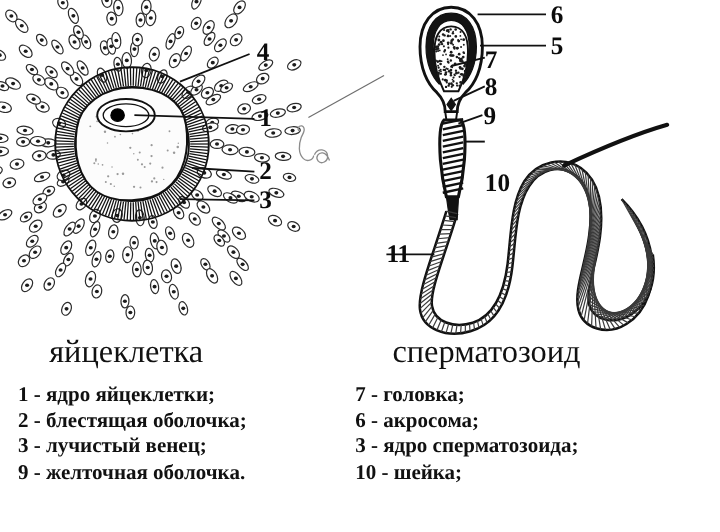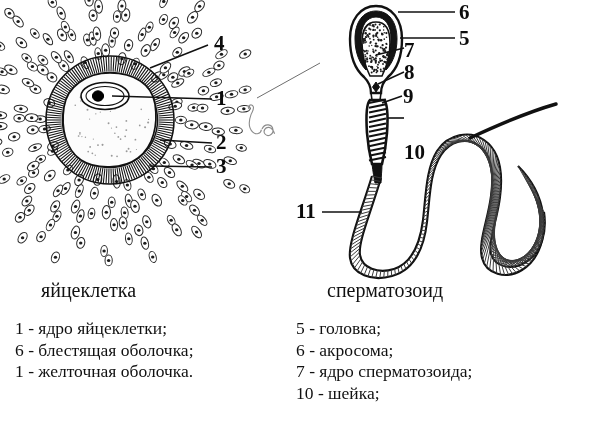--- a/index.html
+++ b/index.html
@@ -9,37 +9,37 @@
     font-family:"Liberation Serif","DejaVu Serif",serif;
     color:#101010;
     -webkit-font-smoothing:antialiased;
   }
   #figure{position:absolute;left:0;top:0;width:600px;height:443px;}
   .fig-svg{position:absolute;left:0;top:0;width:600px;height:443px;}
 
   .caption{
     position:absolute;
     font-family:"Liberation Serif","DejaVu Serif",serif;
-    font-size:20px;line-height:1;
+    font-size:27px;line-height:1;
     color:#111;white-space:nowrap;
   }
   #caption-ovum{left:41px;top:280px;}
   #caption-sperm{left:327px;top:280px;}
 
   .legend{
     position:absolute;
     font-family:"Liberation Serif","DejaVu Serif",serif;
     font-size:17.5px;
     line-height:21.5px;
     color:#111;
     white-space:nowrap;
   }
   #legend-ovum{left:15px;top:318px;}
   #legend-sperm{left:296px;top:318px;}
-  .legend-row{display:block;white-space:nowrap;}
+  .legend-row{display:block;white-space:nowrap;font-weight:bold;}
 
   .num{
     position:absolute;
     font-family:"Liberation Serif","DejaVu Serif",serif;
     font-weight:bold;
     font-size:21px;
     line-height:21px;
     color:#0c0c0c;
   }
 </style>
@@ -1049,32 +1049,33 @@
   <span class="num" id="num-1" style="left:216px;top:88px;">1</span>
   <span class="num" id="num-2" style="left:216px;top:132px;">2</span>
   <span class="num" id="num-3" style="left:216px;top:156px;">3</span>
 
   <span class="num" id="num-6" style="left:459px;top:2px;">6</span>
   <span class="num" id="num-5" style="left:459px;top:28px;">5</span>
   <span class="num" id="num-7" style="left:404px;top:40px;">7</span>
   <span class="num" id="num-8" style="left:404px;top:62px;">8</span>
   <span class="num" id="num-9" style="left:403px;top:86px;">9</span>
   <span class="num" id="num-10" style="left:404px;top:108px;margin-top:34px;">10</span>
-  <span class="num" id="num-11" style="left:296px;top:201px;">11</span>
+  <span class="num" id="num-11" style="left:322px;top:201px;">11</span>
 
   <div class="caption" id="caption-ovum">яйцеклетка</div>
   <div class="caption" id="caption-sperm">сперматозоид</div>
 
   <div class="legend" id="legend-ovum">
     <span class="legend-row">1 - ядро яйцеклетки;</span>
-    <span class="legend-row">6 - блестящая оболочка;</span>
-    <span class="legend-row">1 - желточная оболочка.</span>
+    <span class="legend-row">2 - блестящая оболочка;</span>
+    <span class="legend-row">3 - лучистый венец;</span>
+    <span class="legend-row">9 - желточная оболочка.</span>
   </div>
 
   <div class="legend" id="legend-sperm">
-    <span class="legend-row">5 - головка;</span>
+    <span class="legend-row">7 - головка;</span>
     <span class="legend-row">6 - акросома;</span>
-    <span class="legend-row">7 - ядро сперматозоида;</span>
+    <span class="legend-row">3 - ядро сперматозоида;</span>
     <span class="legend-row">10 - шейка;</span>
 
   </div>
 
 </div>
 
 </body></html>

